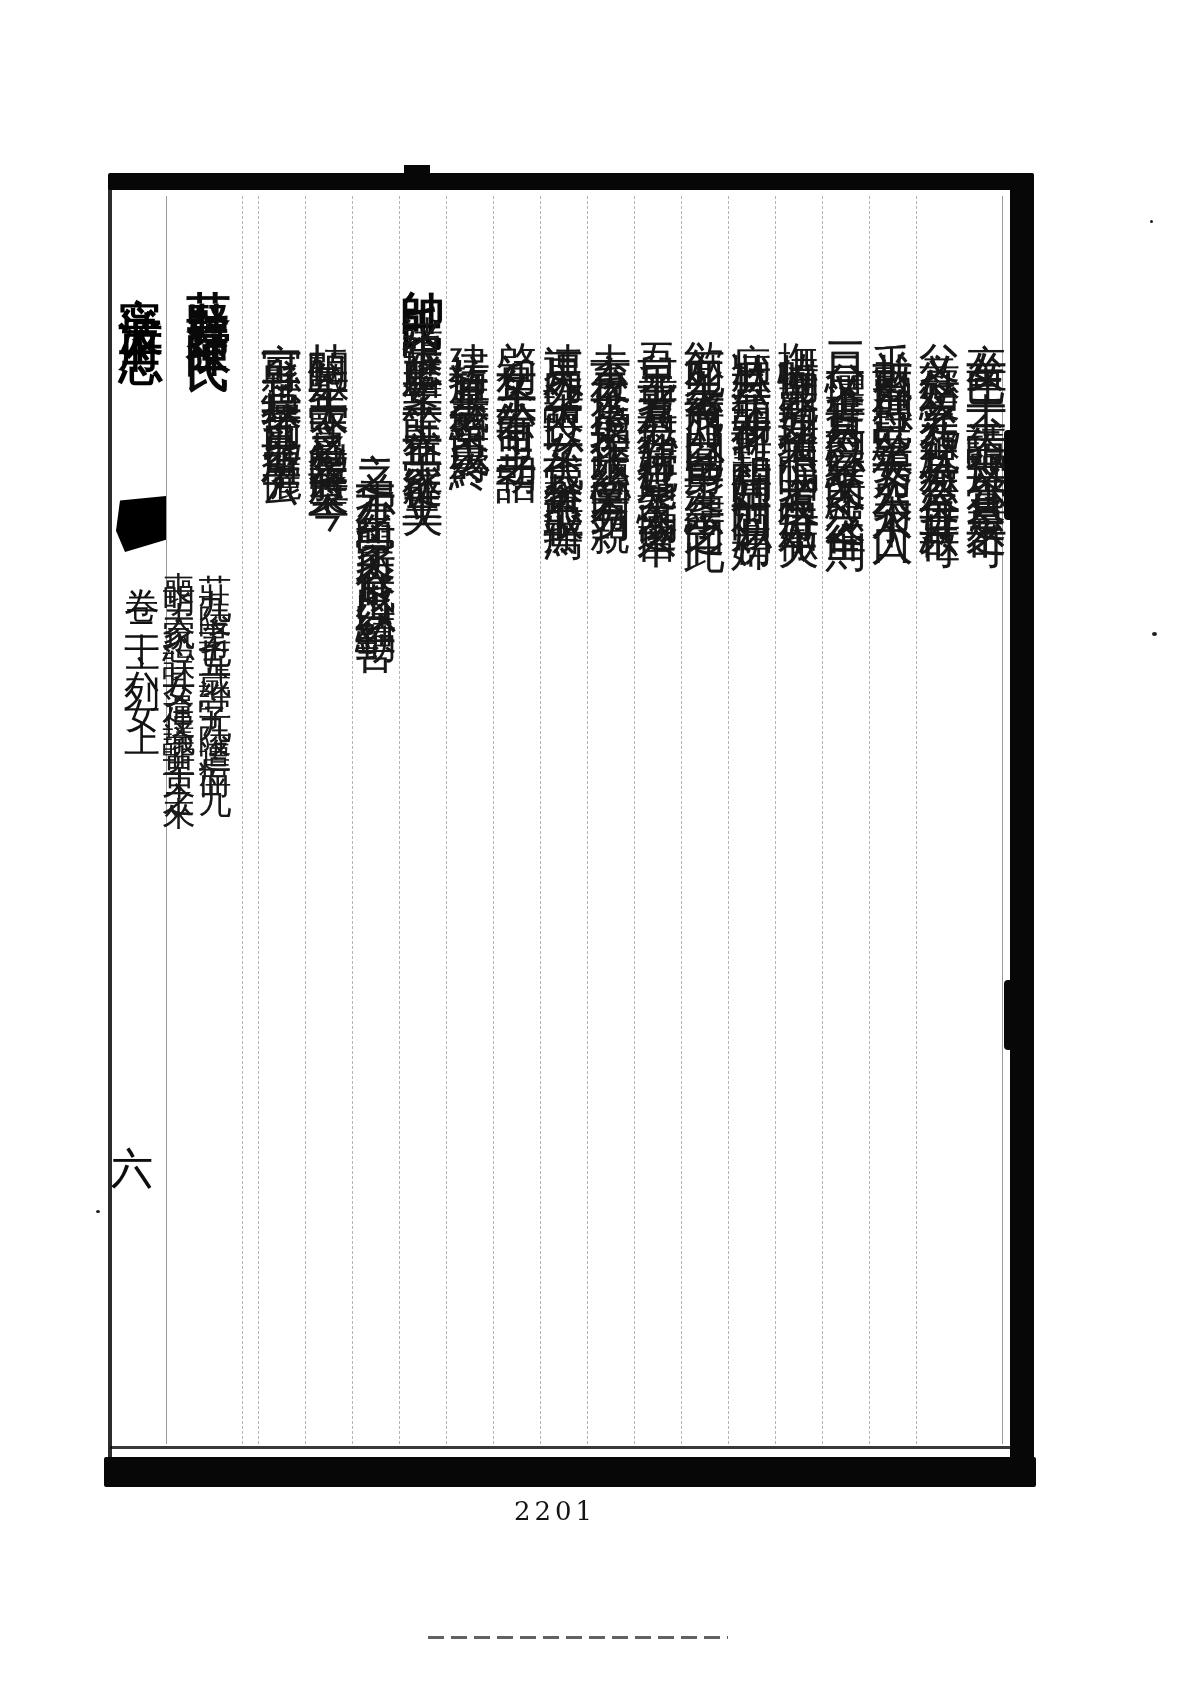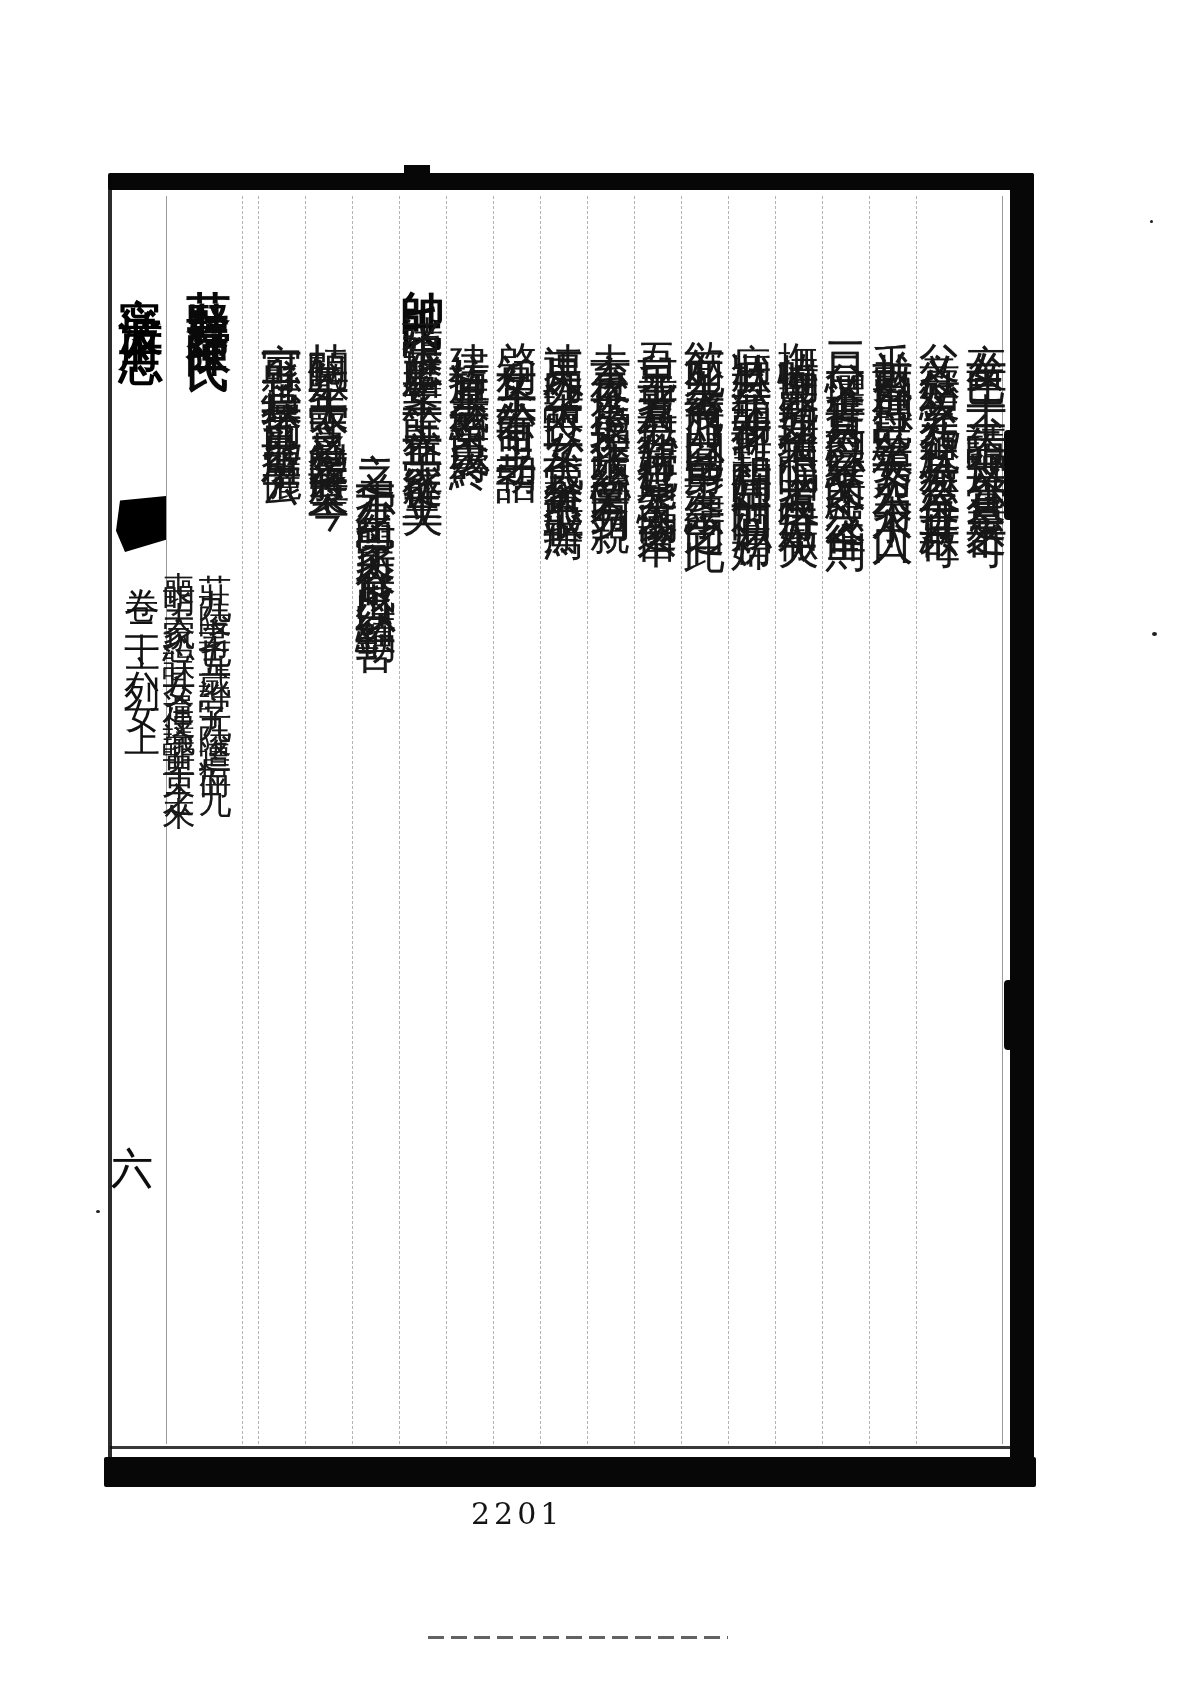--- a/index.html
+++ b/index.html
@@ -31,22 +31,22 @@
              text-orientation:upright;font-size:44px;font-weight:700;line-height:50px;
              letter-spacing:14px;color:#050505;filter:blur(.6px);white-space:nowrap;}
   #collation-mark{position:absolute;left:116px;top:496px;width:50px;height:56px;background:#000;
                   clip-path:polygon(100% 0,100% 78%,18% 100%,0 62%,8% 8%);}
   #volume-col{position:absolute;left:118px;top:560px;width:46px;writing-mode:vertical-rl;
               text-orientation:upright;font-size:36px;line-height:44px;letter-spacing:22px;
               color:#161616;filter:blur(.4px);white-space:nowrap;}
   #folio-number{position:absolute;left:114px;top:1112px;width:46px;font-size:42px;color:#111;
                 writing-mode:vertical-rl;text-orientation:upright;text-shadow:0 0 .7px rgba(0,0,0,.5);}
   
-  #page-number{position:absolute;left:471px;top:1496px;width:120px;text-align:left;
-               font-size:30px;letter-spacing:4px;color:#181818;}
+  #page-number{position:absolute;left:495px;top:1496px;width:120px;text-align:center;
+               font-size:26px;letter-spacing:4px;color:#181818;}
   #dashed-artifact-line{position:absolute;left:428px;top:1636px;width:300px;height:3px;
      background:repeating-linear-gradient(90deg,#3d3d3d 0 16px,transparent 16px 23px);opacity:.8;}
   .speck{position:absolute;background:#222;border-radius:50%;}
   #content{position:absolute;inset:0;filter:contrast(1.04);}
 </style>
 </head>
 <body>
 
 <div id="stage">
   <div id="content">

